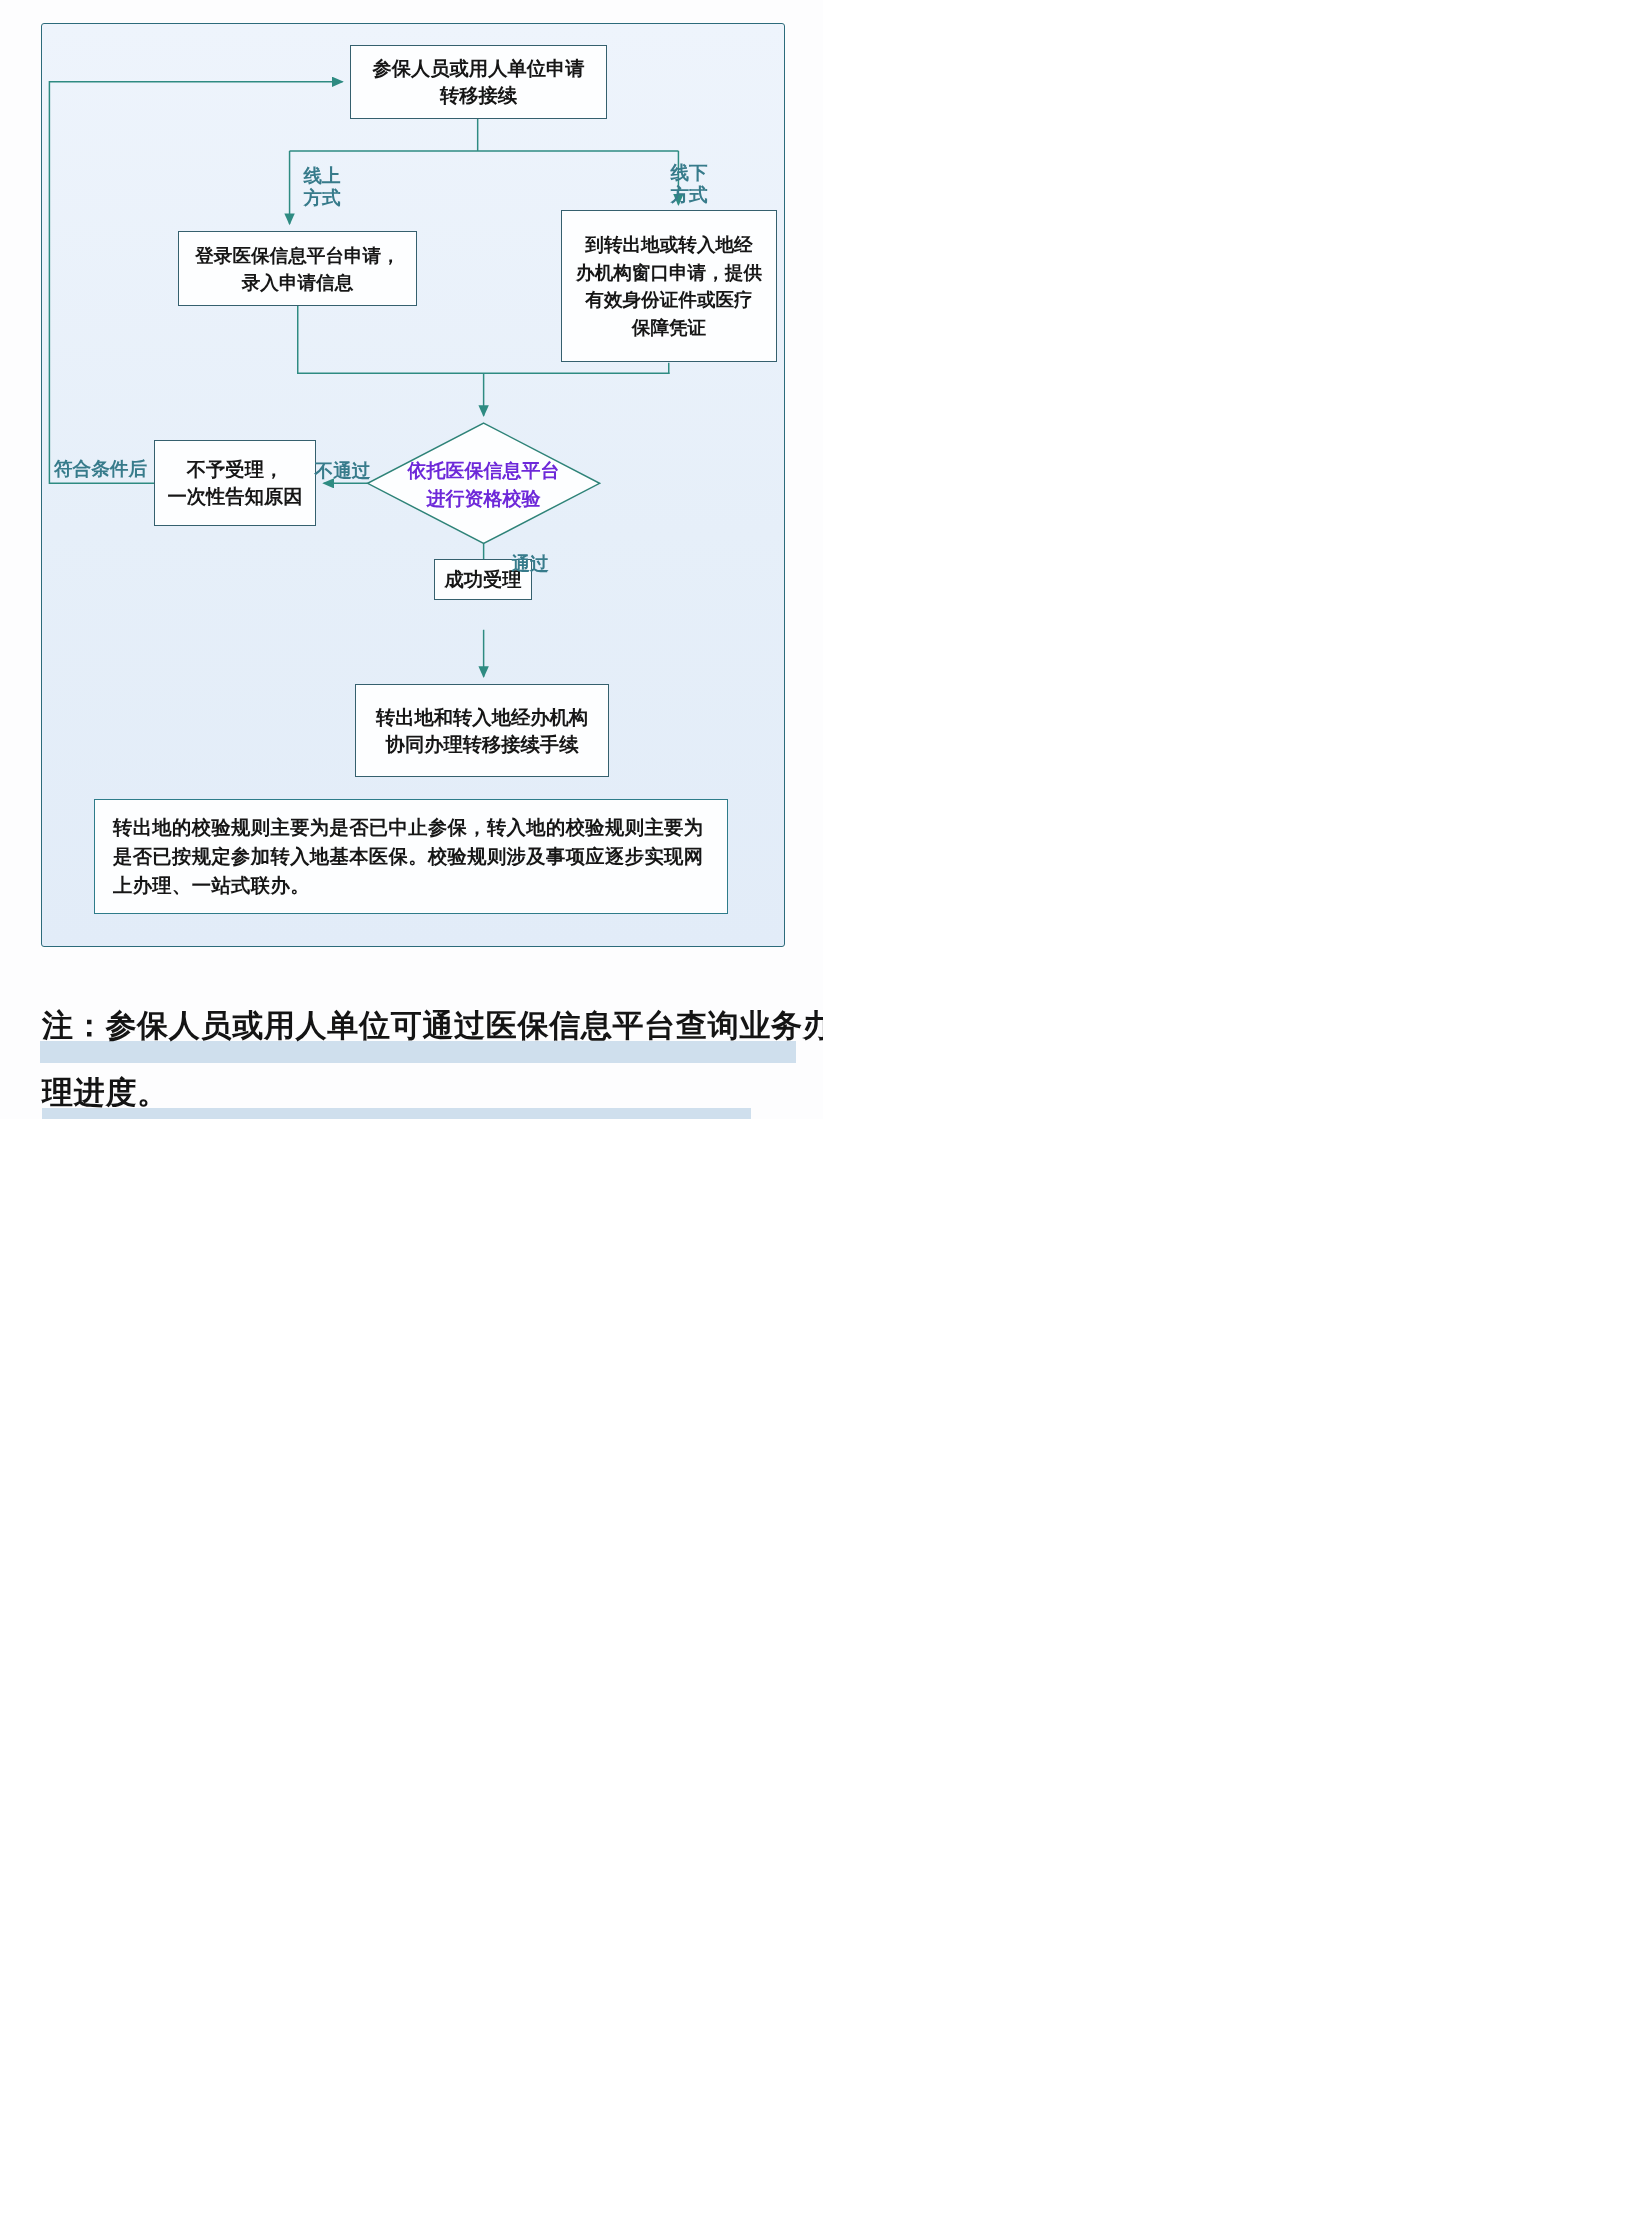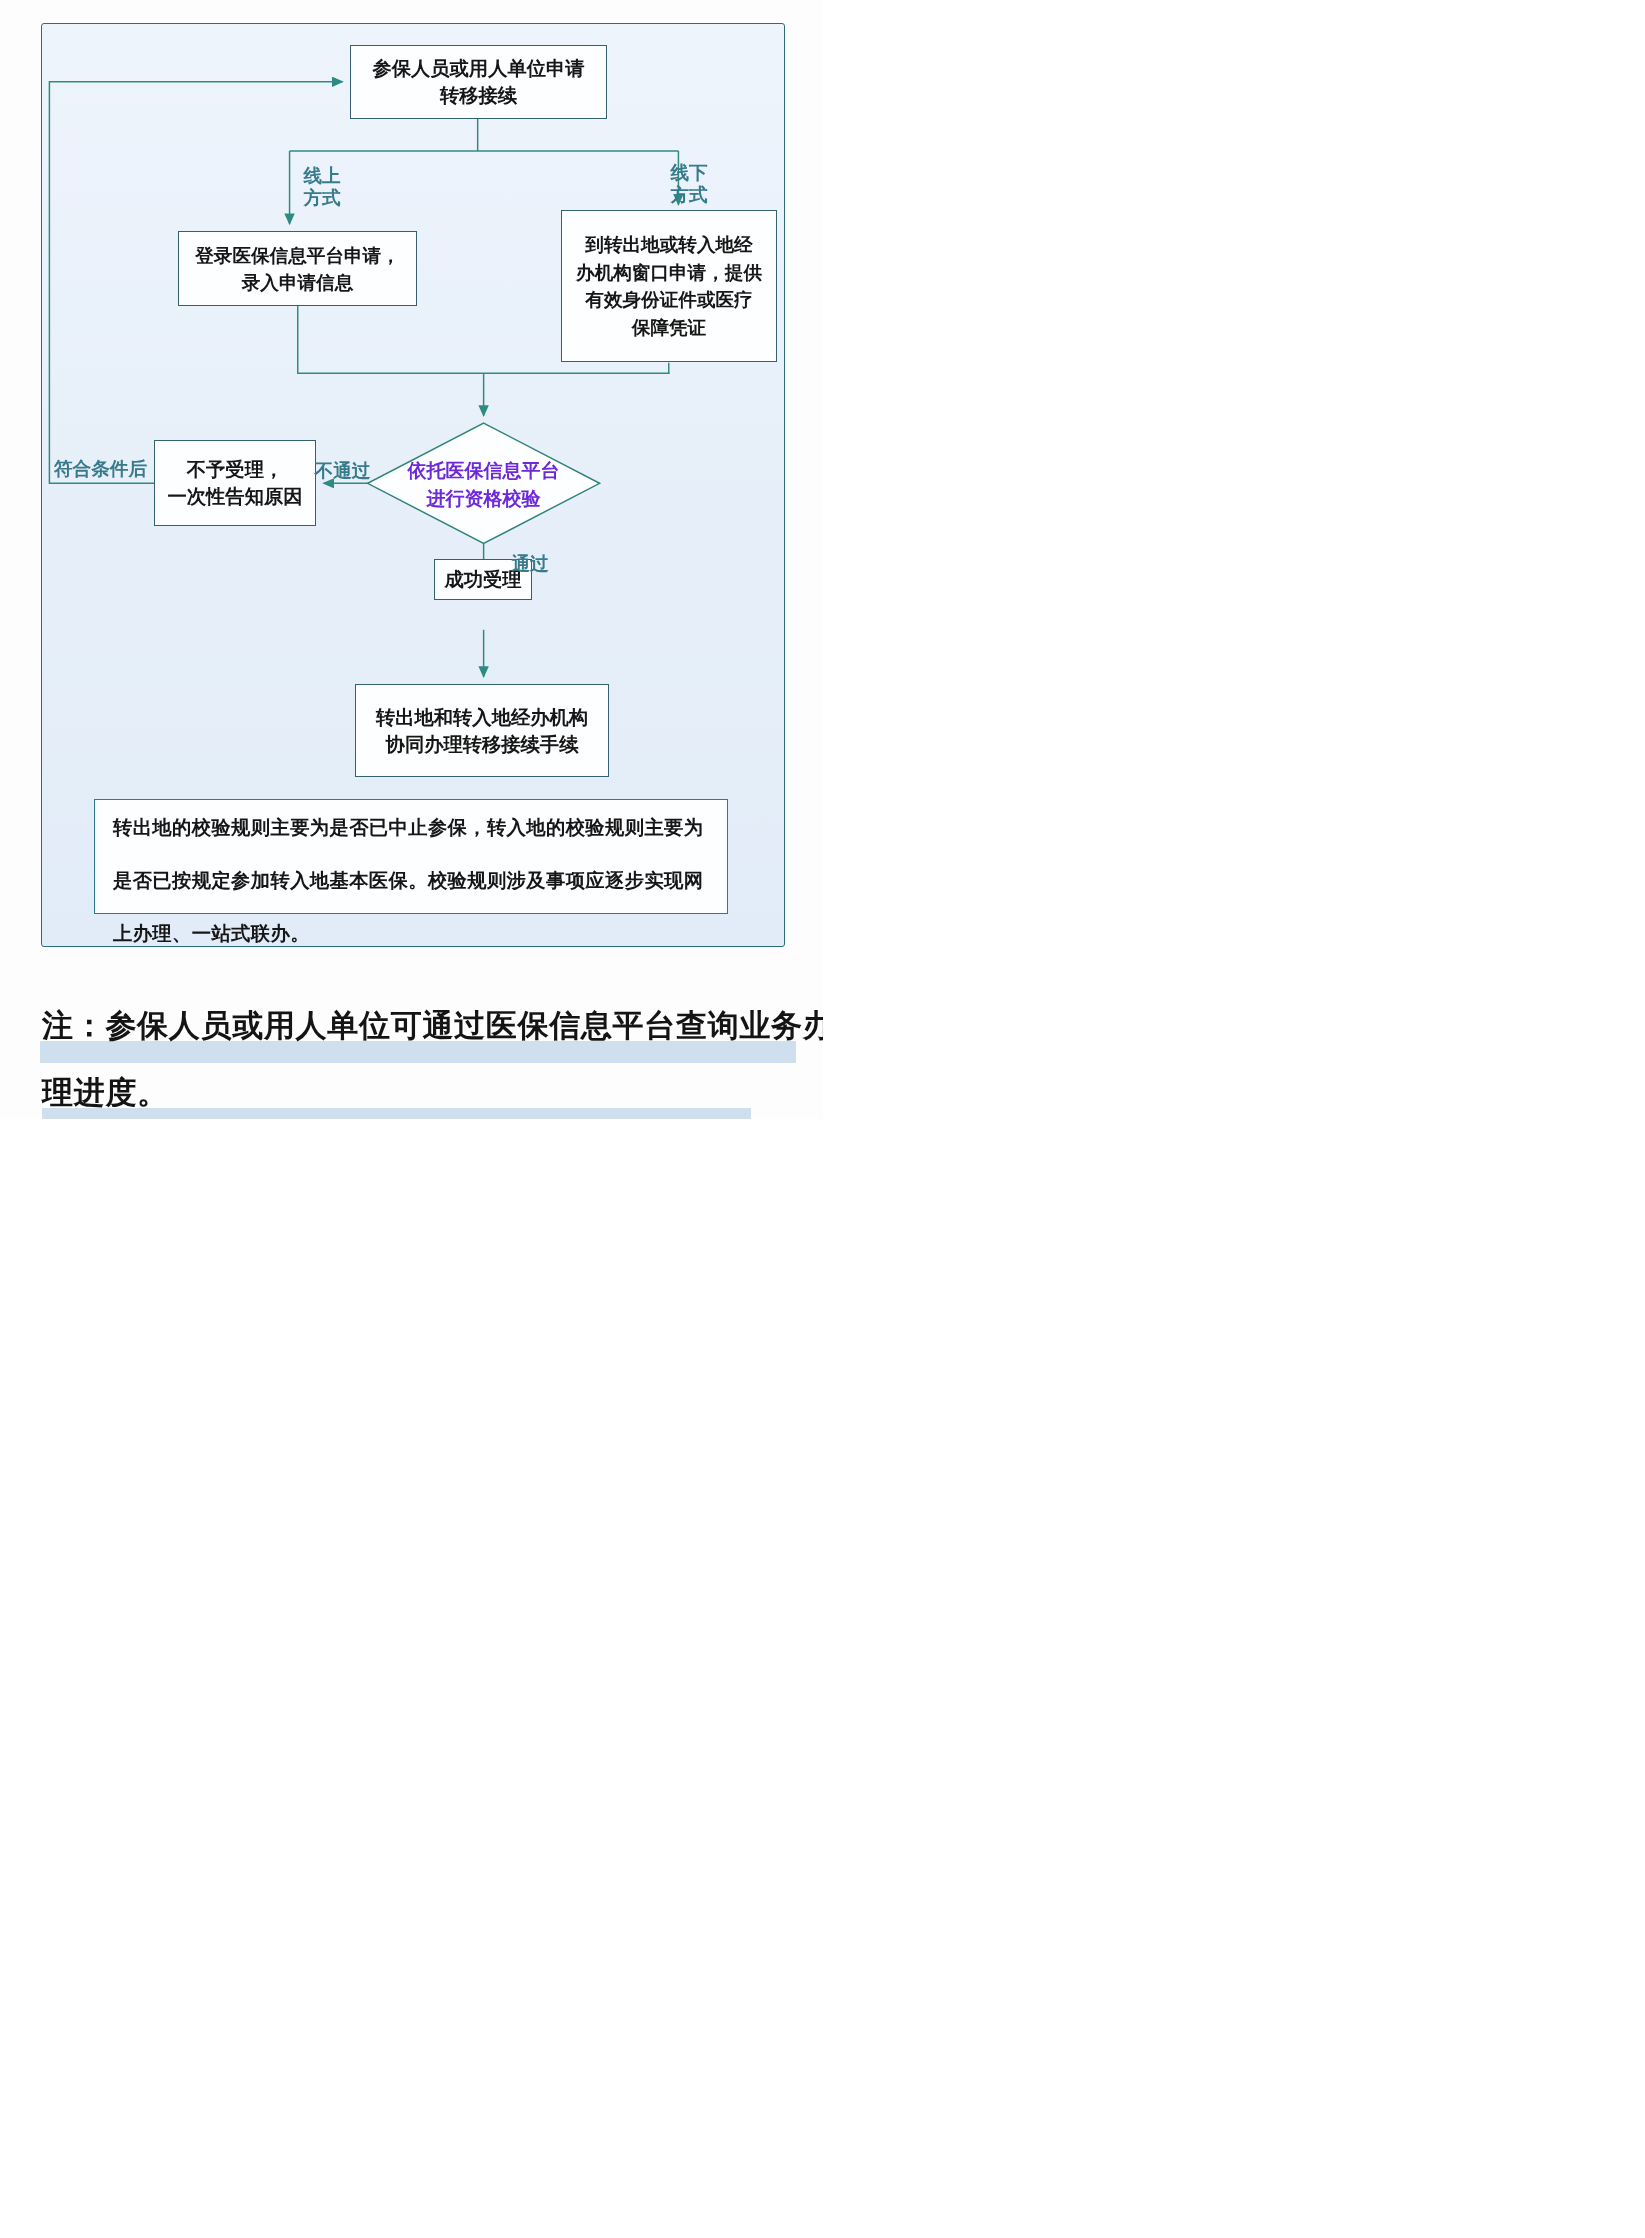--- a/index.html
+++ b/index.html
@@ -104,21 +104,21 @@
 
   <div class="node txt-26" style="left:434px;top:559px;width:98px;height:41px;">
     <div class="ln">成功受理</div>
   </div>
 
   <div class="node txt-26" style="left:355px;top:684px;width:254px;height:93px;">
     <div class="ln">转出地和转入地经办机构</div>
     <div class="ln">协同办理转移接续手续</div>
   </div>
 
-  <div class="node node-note" style="left:94px;top:799px;width:634px;height:115px;gap:24px;">
+  <div class="node node-note" style="left:94px;top:799px;width:634px;height:115px;">
     <div class="ln">转出地的校验规则主要为是否已中止参保，转入地的校验规则主要为</div>
     <div class="ln">是否已按规定参加转入地基本医保。校验规则涉及事项应逐步实现网</div>
     <div class="ln">上办理、一站式联办。</div>
   </div>
 
   <div class="edge-label" style="left:299px;top:165px;width:46px;">
     <div>线上</div>
     <div>方式</div>
   </div>
 

